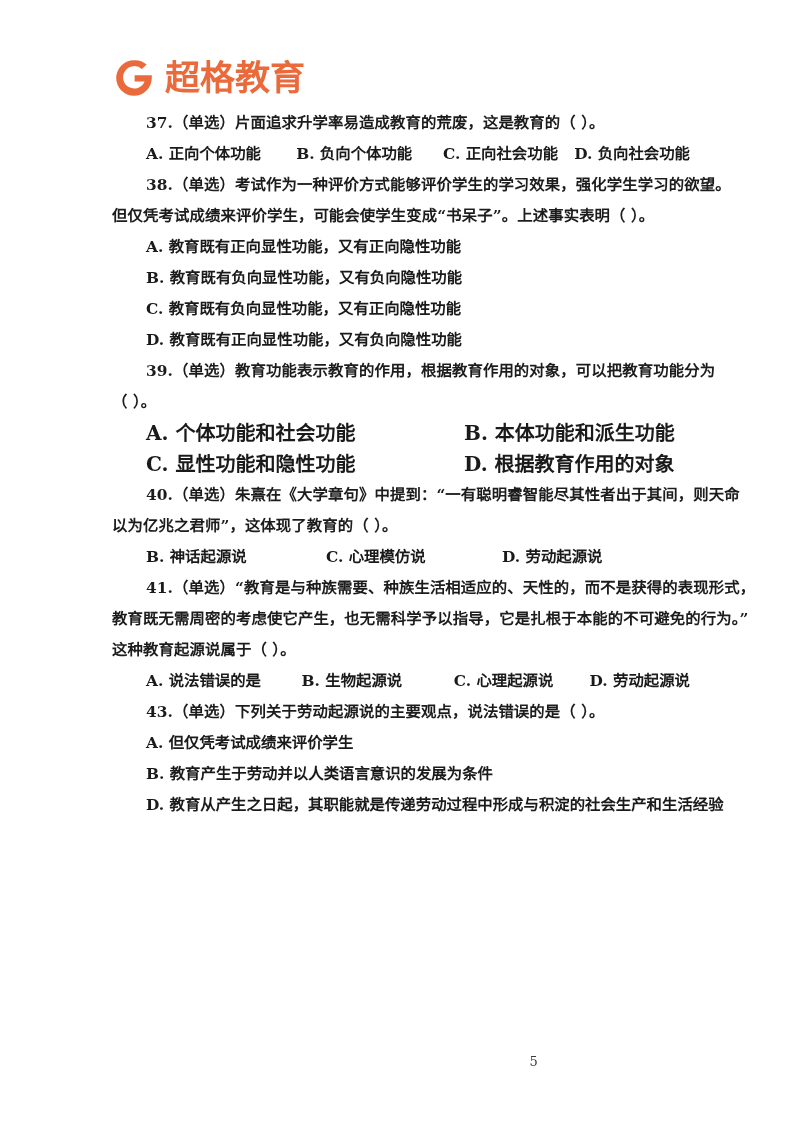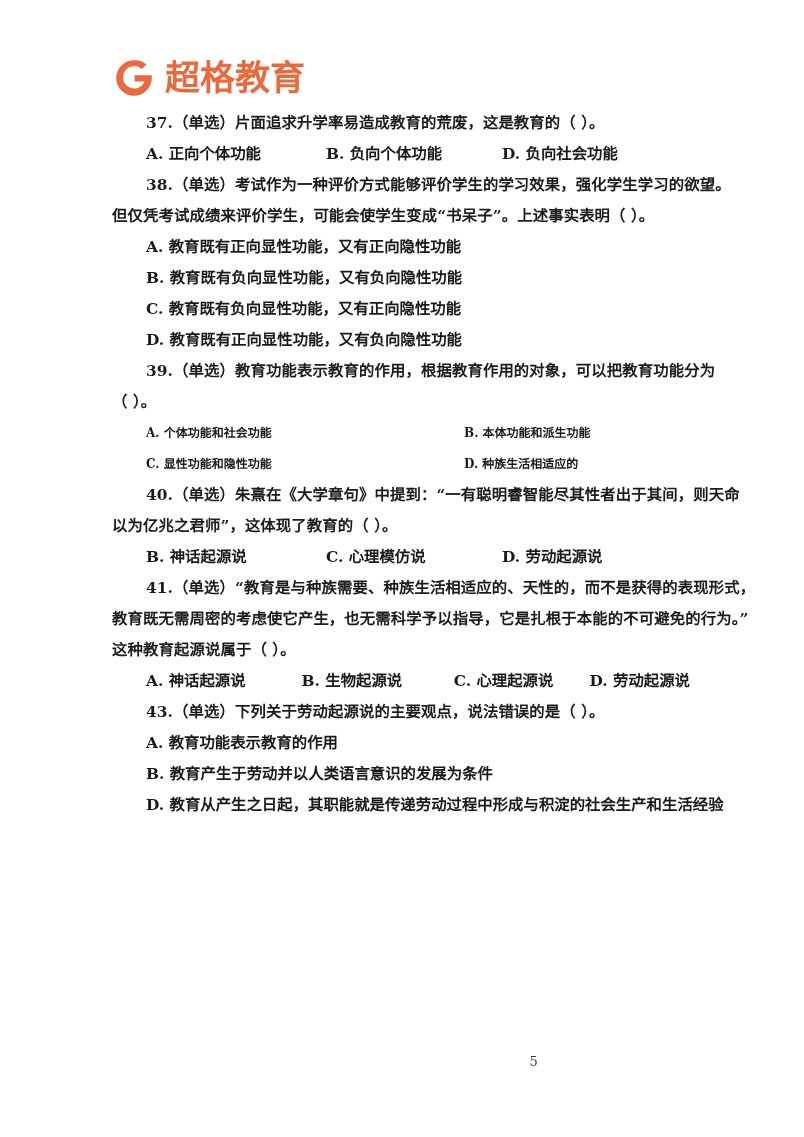--- a/index.html
+++ b/index.html
@@ -96,21 +96,21 @@
   }
   .opt-row-4 > span:nth-child(1) { width: 171px; }
   .opt-row-4 > span:nth-child(2) { width: 167px; }
   .opt-row-4 > span:nth-child(3) { width: 148px; }
   .opt-row-4 > span:nth-child(4) { width: auto; }
 
   
   .opt-row-2 {
     display: flex;
     padding-left: 34px;
-    font-size: 12px;
+    font-size: 20px;
     line-height: 31px;
   }
   .opt-row-2 > span {
     display: block;
     white-space: nowrap;
   }
   .opt-row-2 > span:nth-child(1) { width: 318px; }
 
   
   .opt-full {
@@ -145,20 +145,21 @@
     <span class="logo-text" style="color: rgb(234, 106, 60);">超格教育</span>
   </div>
 
   <div class="content">
 
     <div class="q-block">
       <div class="line indent">37.（单选）片面追求升学率易造成教育的荒废，这是教育的（    ）。</div>
       <div class="opt-row-4">
         <span>A. 正向个体功能</span>
         <span>B. 负向个体功能</span>
+        <span>C. 正向社会功能</span>
         <span>D. 负向社会功能</span>
       </div>
     </div>
 
     <div class="q-block">
       <div class="line indent">38.（单选）考试作为一种评价方式能够评价学生的学习效果，强化学生学习的欲望。</div>
       <div class="line noindent">但仅凭考试成绩来评价学生，可能会使学生变成“书呆子”。上述事实表明（    ）。</div>
       <div class="opt-full">A. 教育既有正向显性功能，又有正向隐性功能</div>
       <div class="opt-full">B. 教育既有负向显性功能，又有负向隐性功能</div>
       <div class="opt-full">C. 教育既有负向显性功能，又有正向隐性功能</div>
@@ -167,50 +168,50 @@
 
     <div class="q-block">
       <div class="line indent">39.（单选）教育功能表示教育的作用，根据教育作用的对象，可以把教育功能分为</div>
       <div class="line noindent">（    ）。</div>
       <div class="opt-row-2">
         <span>A. 个体功能和社会功能</span>
         <span>B. 本体功能和派生功能</span>
       </div>
       <div class="opt-row-2">
         <span>C. 显性功能和隐性功能</span>
-        <span>D. 种族生活相适应的</span>
+        <span>D. 根据教育作用的对象</span>
       </div>
     </div>
 
     <div class="q-block">
       <div class="line indent">40.（单选）朱熹在《大学章句》中提到：“一有聪明睿智能尽其性者出于其间，则天命</div>
       <div class="line noindent">以为亿兆之君师”，这体现了教育的（    ）。</div>
       <div class="opt-row-4">
         <span>B. 神话起源说</span>
         <span>C. 心理模仿说</span>
         <span>D. 劳动起源说</span>
       </div>
     </div>
 
     <div class="q-block">
       <div class="line indent">41.（单选）“教育是与种族需要、种族生活相适应的、天性的，而不是获得的表现形式，</div>
       <div class="line noindent">教育既无需周密的考虑使它产生，也无需科学予以指导，它是扎根于本能的不可避免的行为。”</div>
       <div class="line noindent">这种教育起源说属于（    ）。</div>
       <div class="opt-row-4">
-        <span>A. 神话起源说</span>
+        <span>A. 说法错误的是</span>
         <span>B. 生物起源说</span>
         <span>C. 心理起源说</span>
         <span>D. 劳动起源说</span>
       </div>
     </div>
 
 
     <div class="q-block">
       <div class="line indent">43.（单选）下列关于劳动起源说的主要观点，说法错误的是（    ）。</div>
-      <div class="opt-full">A. 教育功能表示教育的作用</div>
+      <div class="opt-full">A. 但仅凭考试成绩来评价学生</div>
       <div class="opt-full">B. 教育产生于劳动并以人类语言意识的发展为条件</div>
       <div class="opt-full">D. 教育从产生之日起，其职能就是传递劳动过程中形成与积淀的社会生产和生活经验</div>
     </div>
 
   </div>
 
   <div class="page-number">5</div>
 
 </div>
 

